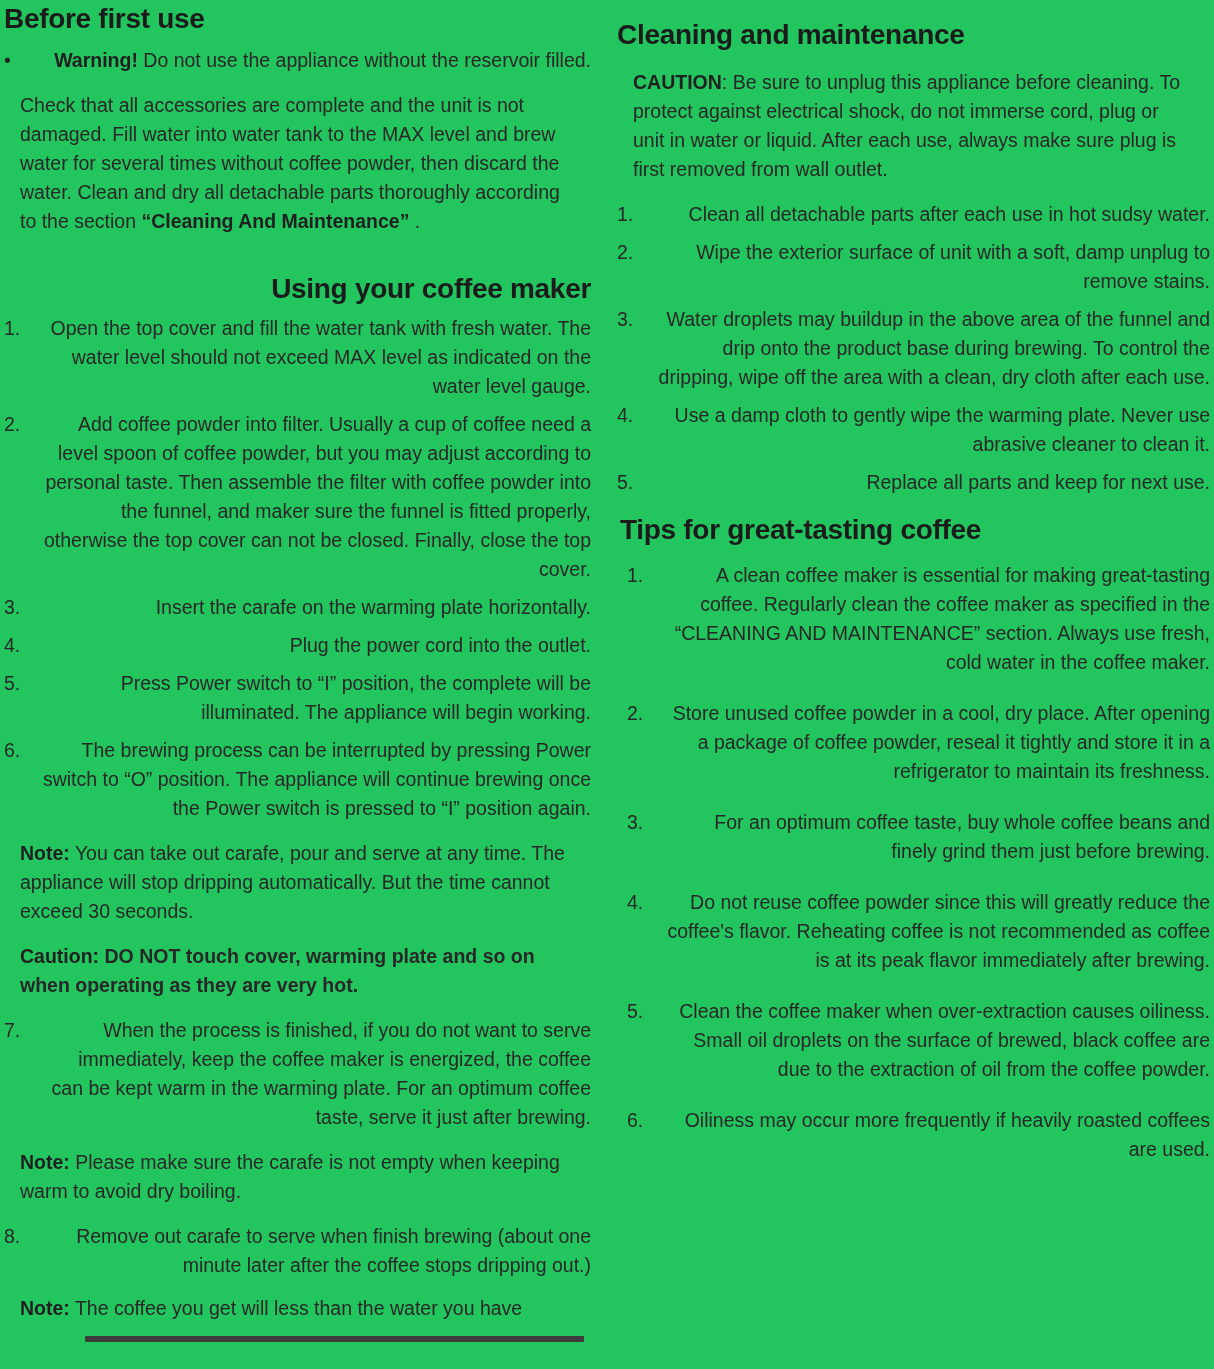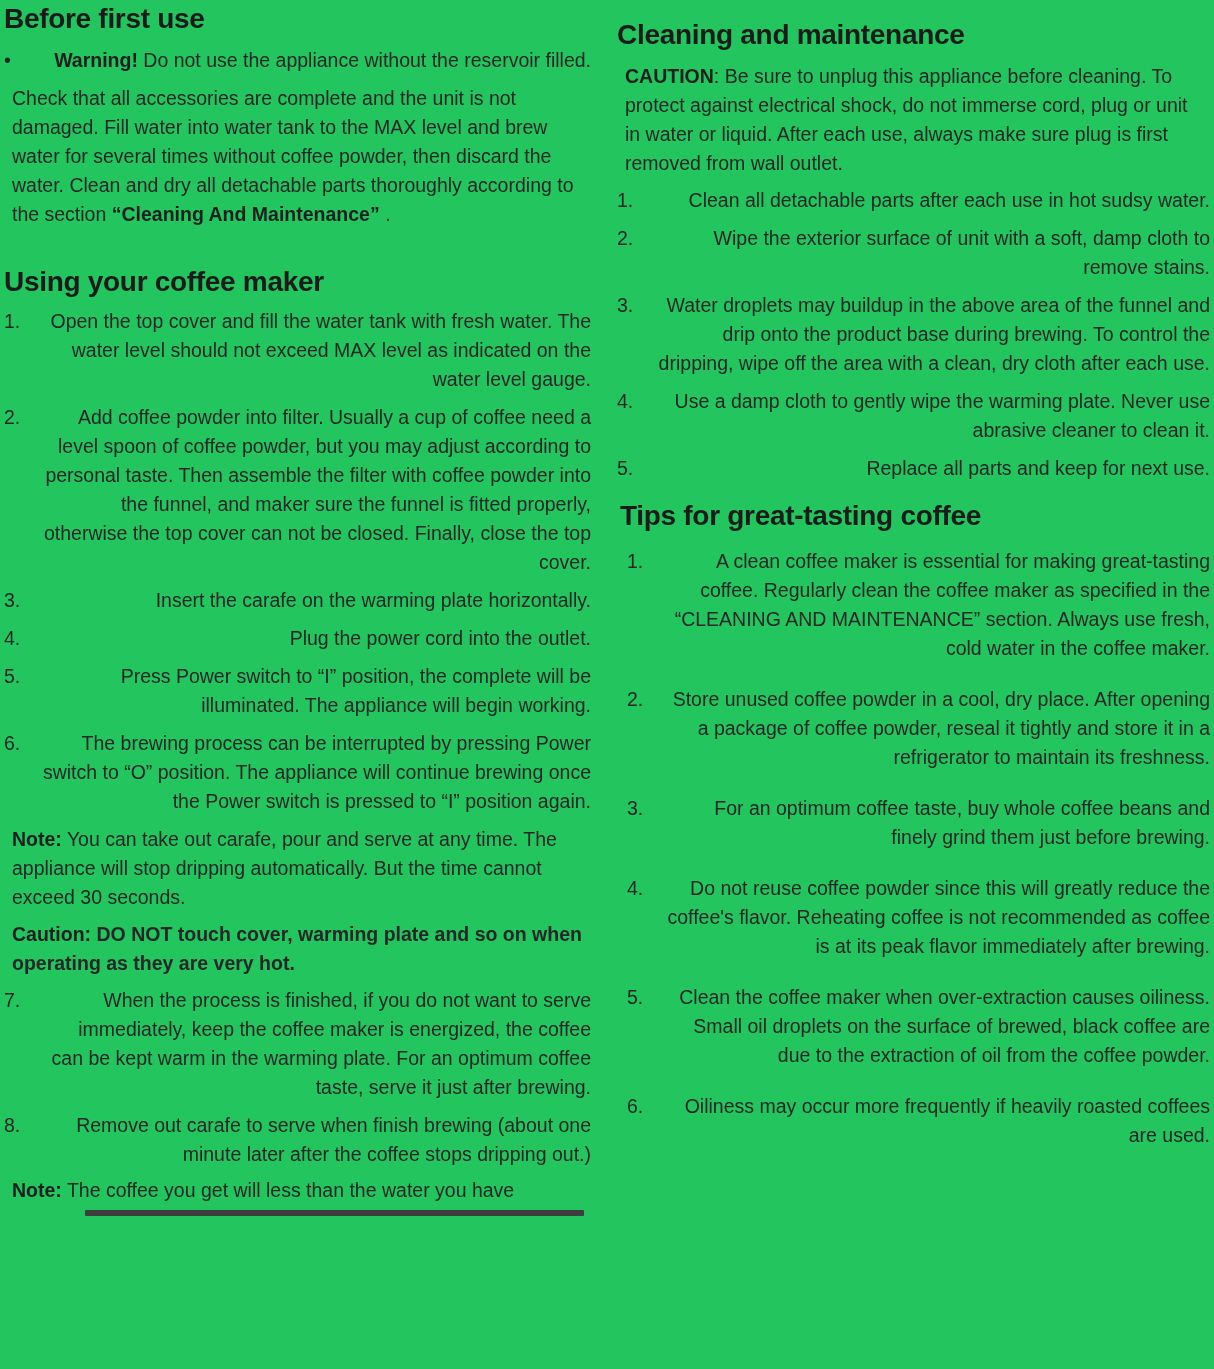--- a/index.html
+++ b/index.html
@@ -10,23 +10,23 @@
     font-size:19.5px;line-height:29px;
     -webkit-font-smoothing:antialiased;
   }
   .col{box-sizing:border-box;}
   .col-left{width:607px;padding:2px 16px 0 4px;}
   .col-right{width:607px;padding:18px 4px 8px 10px;}
   .h{
     font-size:28px;line-height:34px;font-weight:bold;color:#1b1b1b;
     margin:0 0 10px 0;letter-spacing:-0.3px;
   }
-  .h-using{margin-top:36px;margin-bottom:8px;}
+  .h-using{margin-top:36px;margin-bottom:8px;text-align:right;}
   .h-tips{margin-top:16px;margin-bottom:14px;margin-left:3px;}
-  p.para{margin:8px;}
+  p.para{margin:16px;}
   b{color:#1f1f1f;}
   .intro{margin-top:4px;}
   .note1{margin-top:12px;}
   .caution-l{margin-top:16px;font-weight:bold;}
   .note2{margin-top:14px;}
   .note3{margin-top:10px;line-height:24px;}
   .caution-r{margin-bottom:14px;}
   .li{display:flex;margin-bottom:9px;}
   .num{flex:0 0 38px;}
   .li-text{flex:1;text-align:right;}
@@ -81,20 +81,21 @@
 
     <p class="para note1"><b>Note:</b><span> You can take out carafe, pour and serve at any time. The appliance will stop dripping automatically. But the time cannot exceed 30 seconds.</span></p>
 
     <p class="para caution-l"><b>Caution:</b><span> DO NOT touch cover, warming plate and so on when operating as they are very hot.</span></p>
 
     <div class="li step7">
       <span class="num">7.</span>
       <span class="li-text">When the process is finished, if you do not want to serve immediately, keep the coffee maker is energized, the coffee can be kept warm in the warming plate. For an optimum coffee taste, serve it just after brewing.</span>
     </div>
 
+    <p class="para note2"><b>Note:</b><span> Please make sure the carafe is not empty when keeping warm to avoid dry boiling.</span></p>
 
     <div class="li step8">
       <span class="num">8.</span>
       <span class="li-text">Remove out carafe to serve when finish brewing (about one minute later after the coffee stops dripping out.)</span>
     </div>
 
     <p class="para note3"><b>Note:</b><span> The coffee you get will less than the water you have</span></p>
 
     <div class="cropped-line"></div>
   </div>
@@ -104,21 +105,21 @@
     <h1 class="h">Cleaning and maintenance</h1>
 
     <p class="para caution-r"><b>CAUTION</b><span>: Be sure to unplug this appliance before cleaning. To protect against electrical shock, do not immerse cord, plug or unit in water or liquid. After each use, always make sure plug is first removed from wall outlet.</span></p>
 
     <div class="li">
       <span class="num">1.</span>
       <span class="li-text">Clean all detachable parts after each use in hot sudsy water.</span>
     </div>
     <div class="li">
       <span class="num">2.</span>
-      <span class="li-text">Wipe the exterior surface of unit with a soft, damp cloth to remove stains.</span>
+      <span class="li-text">Wipe the exterior surface of unit with a soft, damp unplug to remove stains.</span>
     </div>
     <div class="li">
       <span class="num">3.</span>
       <span class="li-text">Water droplets may buildup in the above area of the funnel and drip onto the product base during brewing. To control the dripping, wipe off the area with a clean, dry cloth after each use.</span>
     </div>
     <div class="li">
       <span class="num">4.</span>
       <span class="li-text">Use a damp cloth to gently wipe the warming plate. Never use abrasive cleaner to clean it.</span>
     </div>
     <div class="li">

